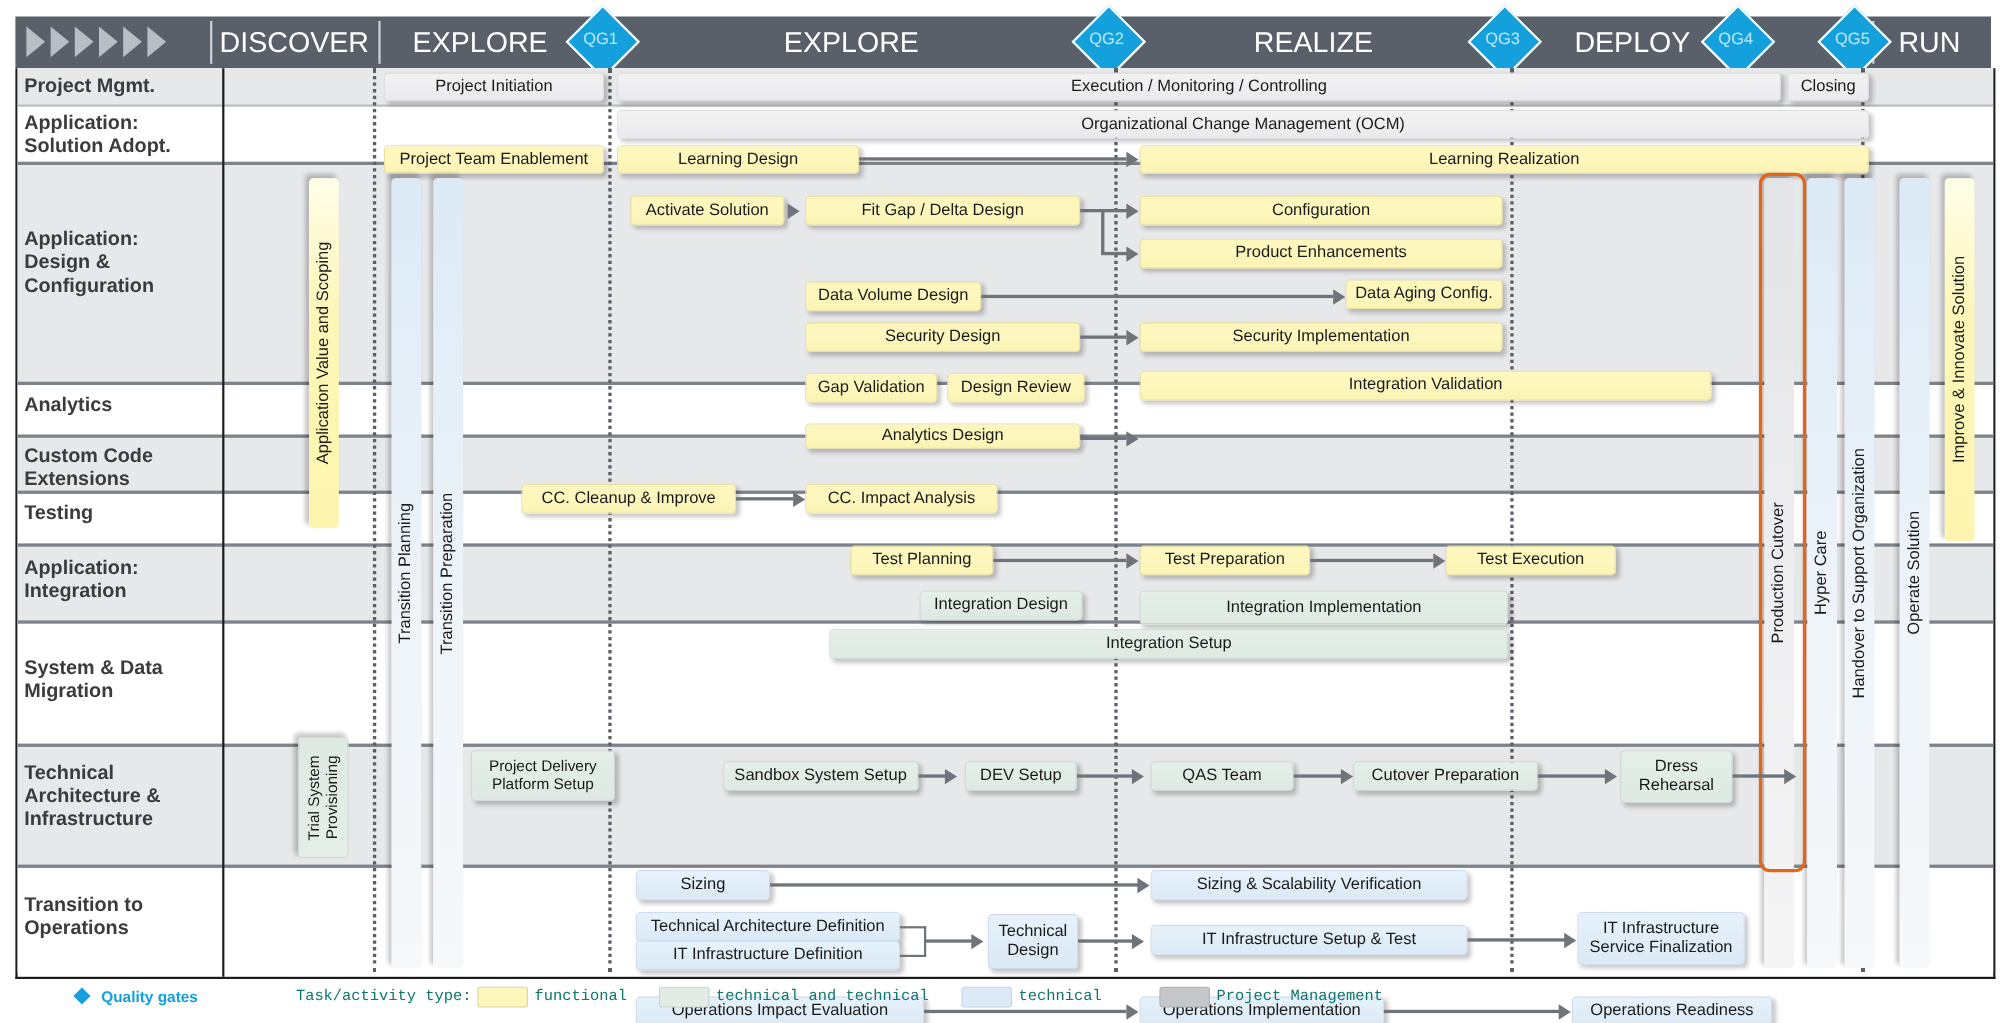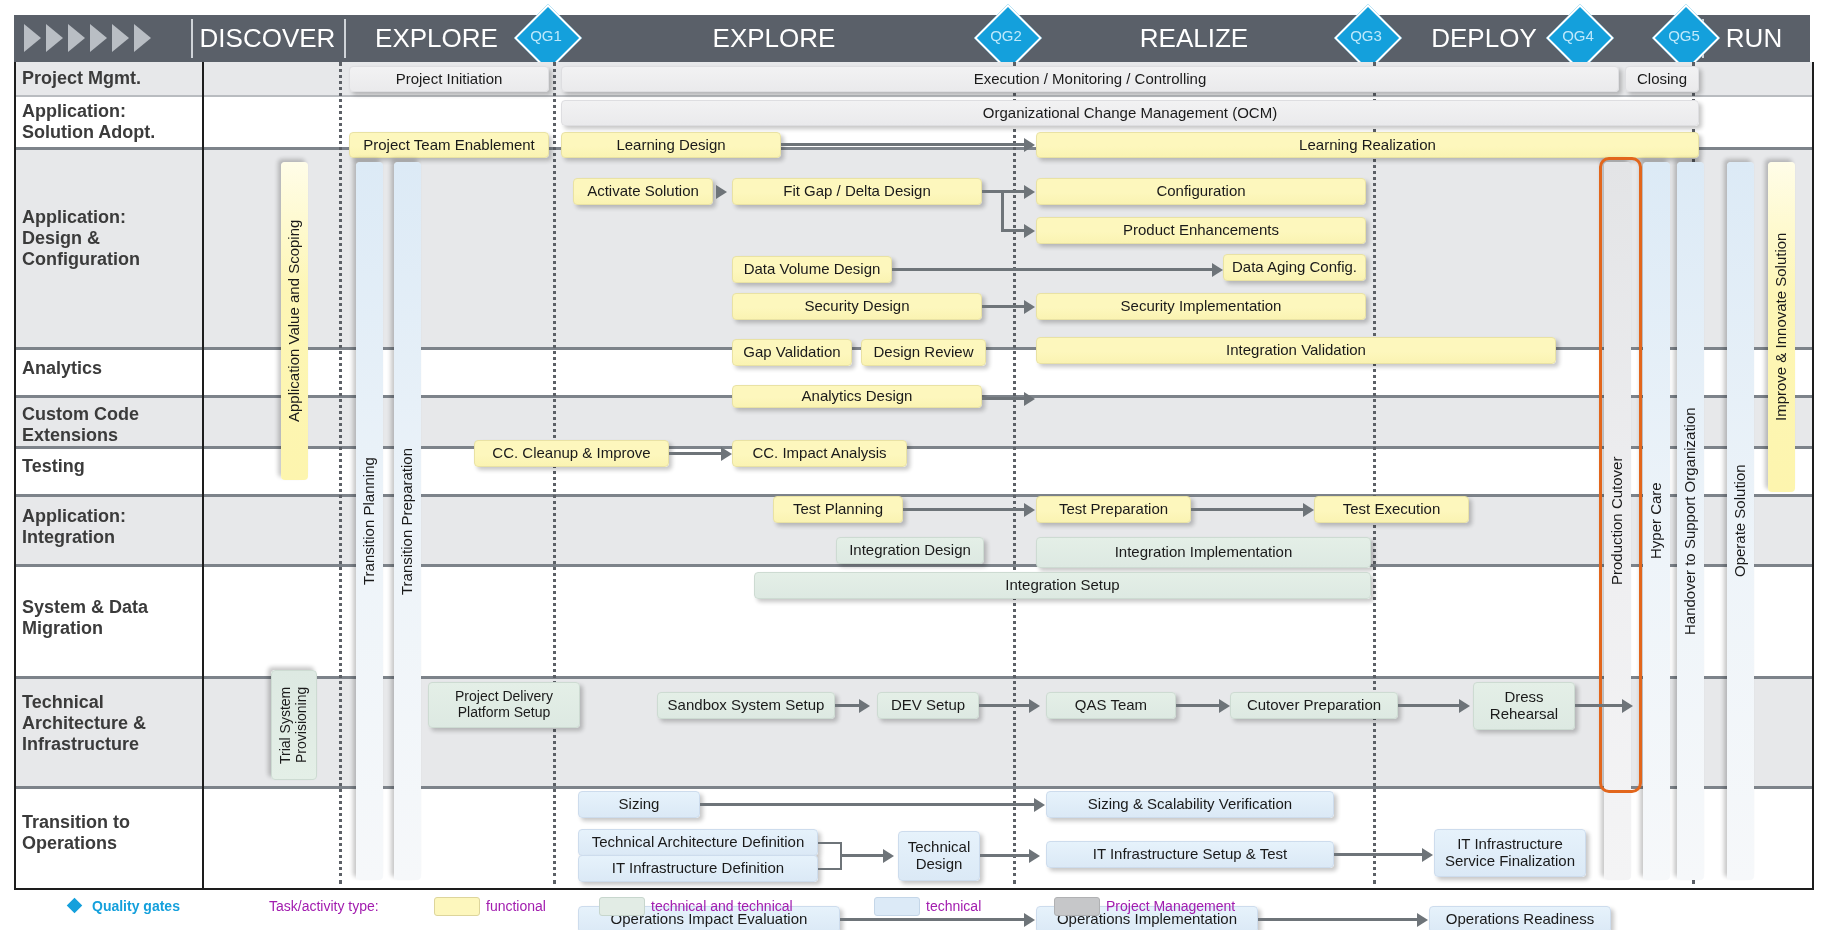--- a/index.html
+++ b/index.html
@@ -47,21 +47,21 @@
   .connv{position:absolute;background:#6e7479;width:3px;}
   .arrow{position:absolute;width:0;height:0;border-top:7px solid transparent;border-bottom:7px solid transparent;border-left:11px solid #6e7479;}
   .conn-thin{position:absolute;background:#6e7479;height:2px;}
   .connv-thin{position:absolute;background:#6e7479;width:2px;}
 
   
   #cutover-bracket{position:absolute;border:3px solid #e2661c;border-radius:10px;background:transparent;}
 
   
   #legend{position:absolute;left:14px;top:892px;width:1796px;height:36px;}
-  .leg-txt{position:absolute;font-size:14px;color:#a21caf;white-space:nowrap;}
+  .leg-txt{position:absolute;font-size:14px;color:#0f766e;white-space:nowrap;font-family:Liberation Mono, monospace;}
   .leg-swatch{position:absolute;width:44px;height:17px;border-radius:3px;}
   .leg-diamond{position:absolute;width:11px;height:11px;background:#14a0dc;transform:rotate(45deg);}
   #qg-legend{position:absolute;font-size:14px;font-weight:bold;color:#14a0dc;white-space:nowrap;}
 </style>
 </head>
 <body>
 
 <div id="root">
 
   <div id="phasebar">
@@ -222,21 +222,21 @@
     <div class="conn" style="left:1175px;top:446px;width:112px;"></div>
     <div class="arrow" style="left:1287px;top:441px;"></div>
     <div class="task t-func" style="left:1298px;top:434px;width:155px;height:27px;">Test Execution</div>
 
     <div class="task t-techfunc" style="left:820px;top:475px;width:148px;height:27px;">Integration Design</div>
     <div class="task t-techfunc" style="left:1020px;top:475px;width:335px;height:31px;">Integration Implementation</div>
     <div class="task t-techfunc" style="left:738px;top:510px;width:617px;height:27px;">Integration Setup</div>
 
     <div class="task t-techfunc vert" style="left:255px;top:608px;width:46px;height:110px;font-size:14px;white-space:pre-line;">Trial System
 Provisioning</div>
-    <div class="task t-techfunc" style="left:412px;top:620px;width:152px;height:46px;font-size:14px;white-space:pre-line;">Project Delivery
+    <div class="task t-techfunc" style="left:412px;top:620px;width:131px;height:46px;font-size:14px;white-space:pre-line;">Project Delivery
 Platform Setup</div>
 
     <div class="task t-techfunc" style="left:641px;top:630px;width:178px;height:27px;">Sandbox System Setup</div>
     <div class="conn" style="left:819px;top:642px;width:25px;"></div>
     <div class="arrow" style="left:843px;top:637px;"></div>
     <div class="task t-techfunc" style="left:861px;top:630px;width:102px;height:27px;">DEV Setup</div>
     <div class="conn" style="left:963px;top:642px;width:51px;"></div>
     <div class="arrow" style="left:1013px;top:637px;"></div>
     <div class="task t-techfunc" style="left:1030px;top:630px;width:130px;height:27px;">QAS Team</div>
     <div class="conn" style="left:1160px;top:642px;width:44px;"></div>

